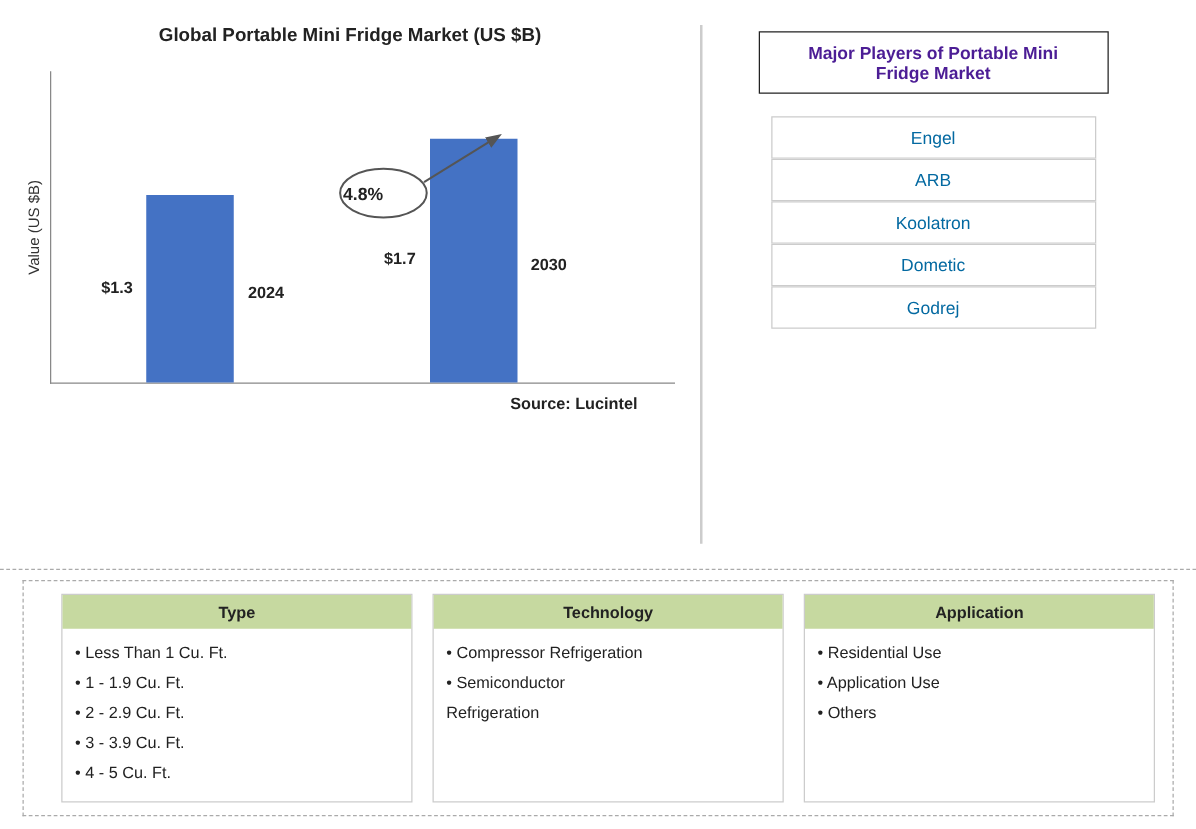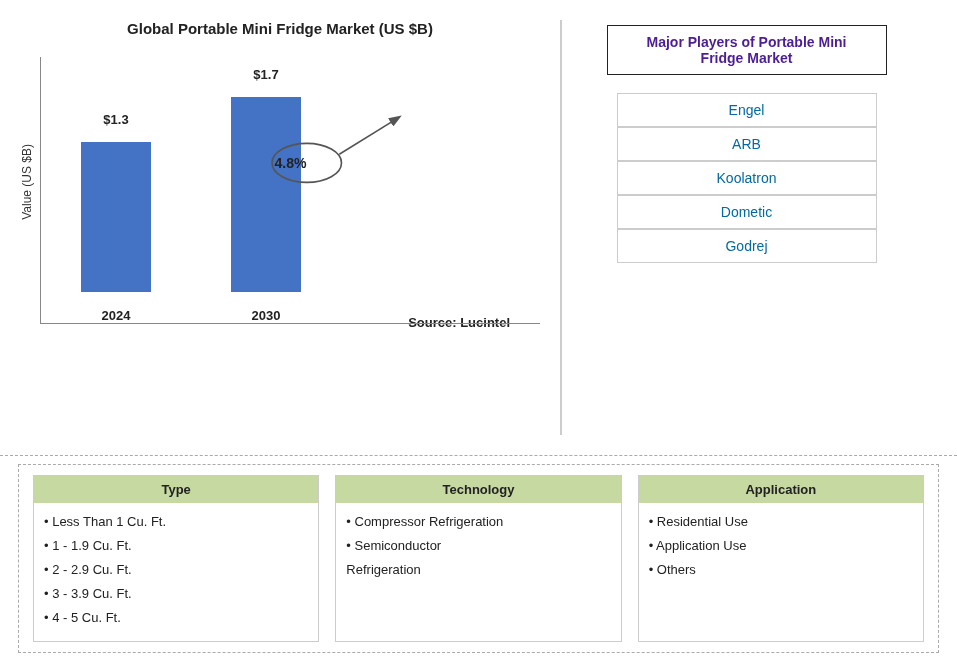--- a/index.html
+++ b/index.html
@@ -72,21 +72,21 @@
       align-items: flex-end;
       border-left: 1.5px solid #888;
       border-bottom: 1.5px solid #888;
       padding: 10px 40px 0 40px;
       gap: 80px;
       position: relative;
     }
 
     .bar-group {
       display: flex;
-      flex-direction: column;
+      flex-direction: row;
       align-items: center;
       gap: 11px;
     }
 
     .bar-label-top {
       font-size: 13px;
       font-weight: bold;
       color: #222;
       margin-bottom: 4px;
     }
@@ -166,20 +166,21 @@
       font-size: 14px;
       font-weight: bold;
       color: #222;
       margin-bottom: 10px;
     }
 
     .opp-columns {
       display: flex;
       flex-direction: row;
       gap: 16px;
+      margin-left: 16px;
     }
 
     .opp-col {
       flex: 1;
       border: 1px solid #ccc;
       padding: 0 0 10px 0;
     }
 
     .opp-col-header {
       background: #c6d9a0;

